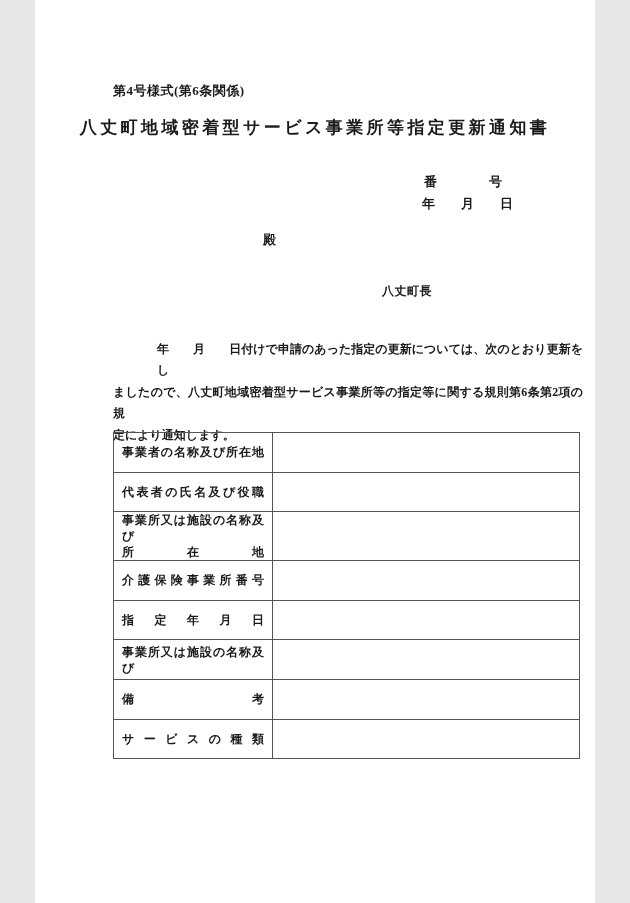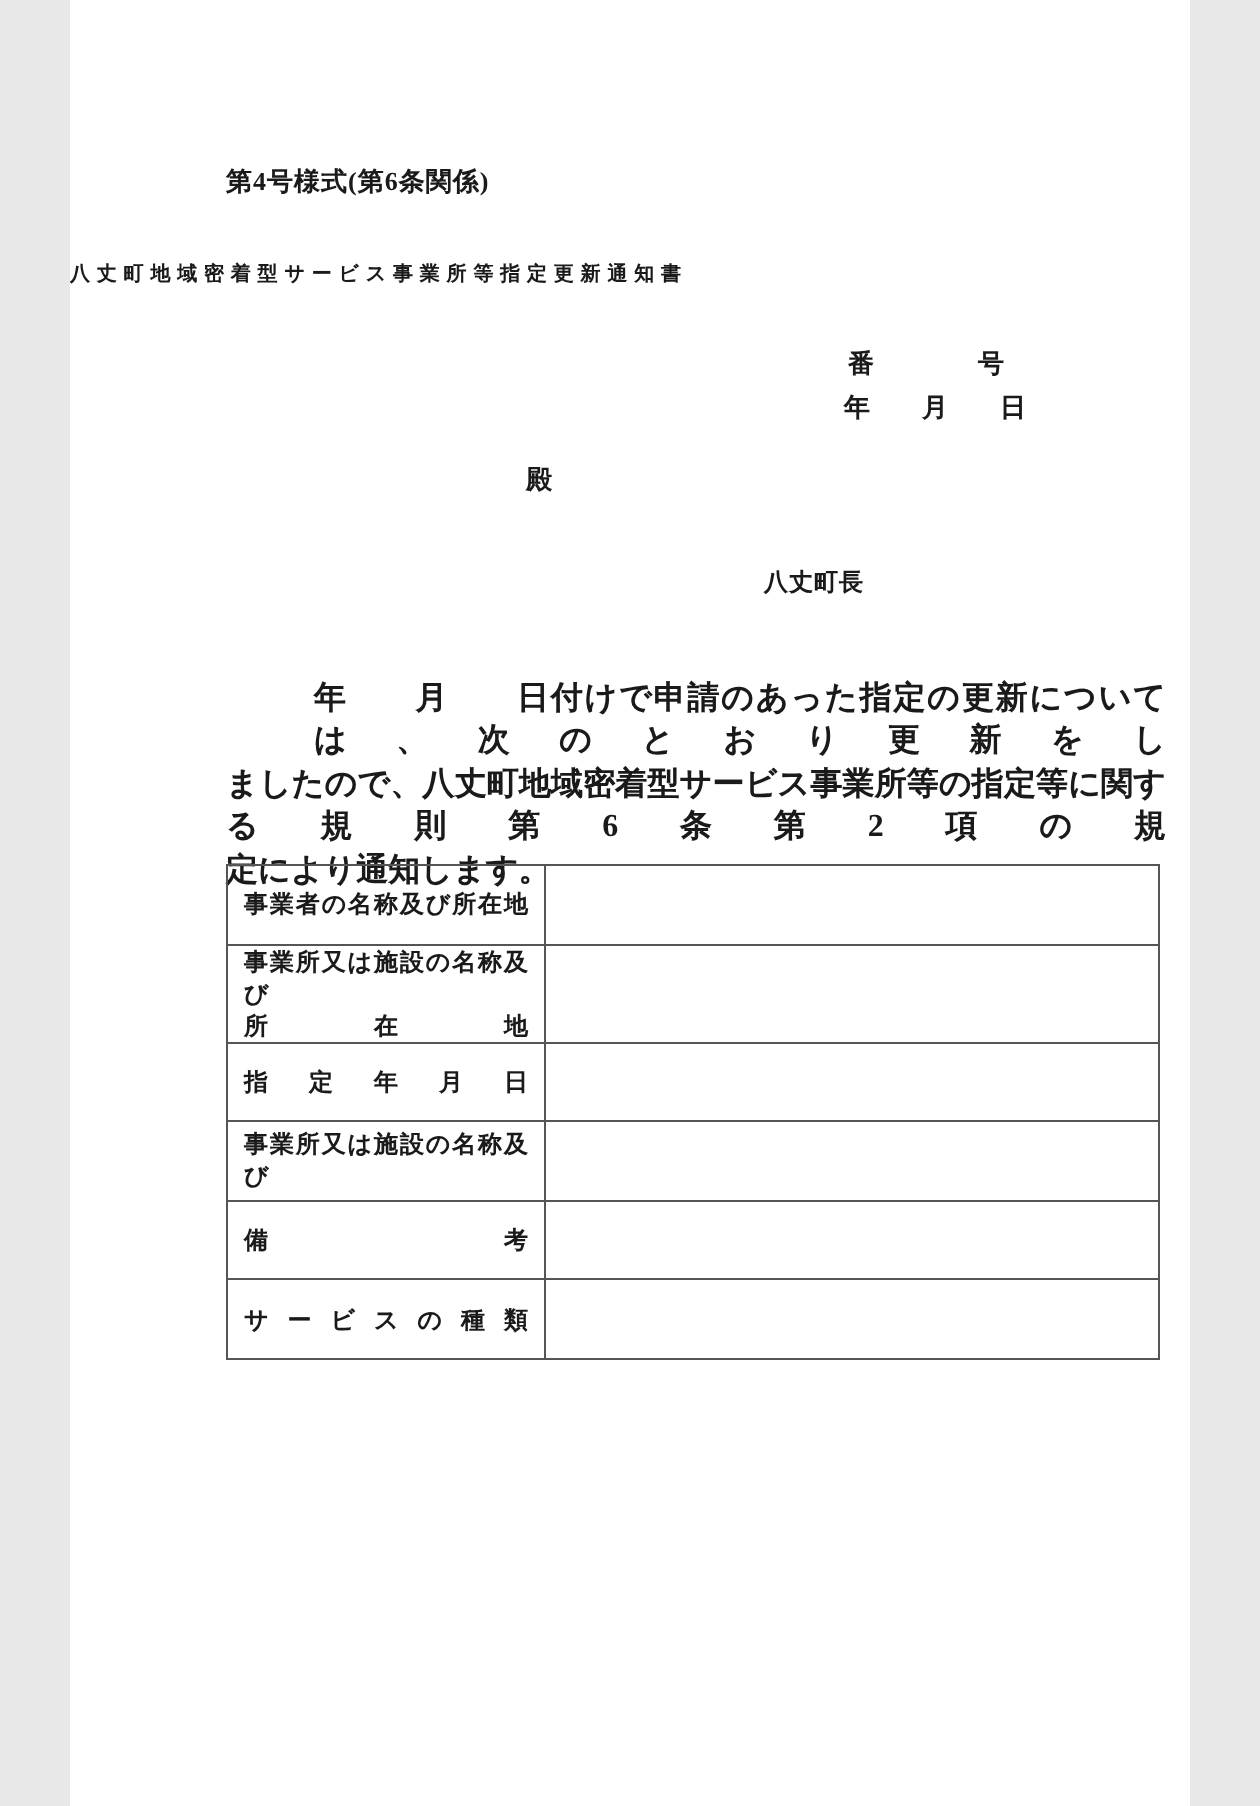--- a/index.html
+++ b/index.html
@@ -24,23 +24,23 @@
     position: absolute;
     left: 78px;
     top: 82px;
     font-size: 13px;
     letter-spacing: 0.5px;
   }
   .doc-title {
     position: absolute;
     left: 0;
     right: 0;
-    top: 130px;
-    text-align: left;
-    font-size: 10px;
+    top: 116px;
+    text-align: center;
+    font-size: 17px;
     letter-spacing: 3.4px;
   }
   .ref-block {
     position: absolute;
     right: 74px;
     top: 171px;
     font-size: 13px;
     line-height: 22px;
     text-align: right;
   }
@@ -57,21 +57,21 @@
     left: 347px;
     top: 283px;
     font-size: 12px;
     letter-spacing: 0.5px;
   }
   .body-par {
     position: absolute;
     left: 78px;
     top: 339px;
     width: 470px;
-    font-size: 16px;
+    font-size: 12px;
     line-height: 21.4px;
   }
   .jline {
     text-align: justify;
     text-align-last: justify;
   }
   .indent1 { padding-left: 44px; }
   .doc-table {
     position: absolute;
     left: 78px;
@@ -129,22 +129,34 @@
     </colgroup>
     <tbody>
       <tr>
         <td class="t-label">
           <div class="lab-line">事業者の名称及び所在地</div>
         </td>
         <td class="t-value"></td>
       </tr>
       <tr>
         <td class="t-label">
+          <div class="lab-line">代表者の氏名及び役職</div>
+        </td>
+        <td class="t-value"></td>
+      </tr>
+      <tr>
+        <td class="t-label">
           <div class="lab-line">事業所又は施設の名称及び</div>
           <div class="lab-line">所在地</div>
+        </td>
+        <td class="t-value"></td>
+      </tr>
+      <tr>
+        <td class="t-label">
+          <div class="lab-line">介護保険事業所番号</div>
         </td>
         <td class="t-value"></td>
       </tr>
       <tr>
         <td class="t-label">
           <div class="lab-line">指定年月日</div>
         </td>
         <td class="t-value"></td>
       </tr>
       <tr>

